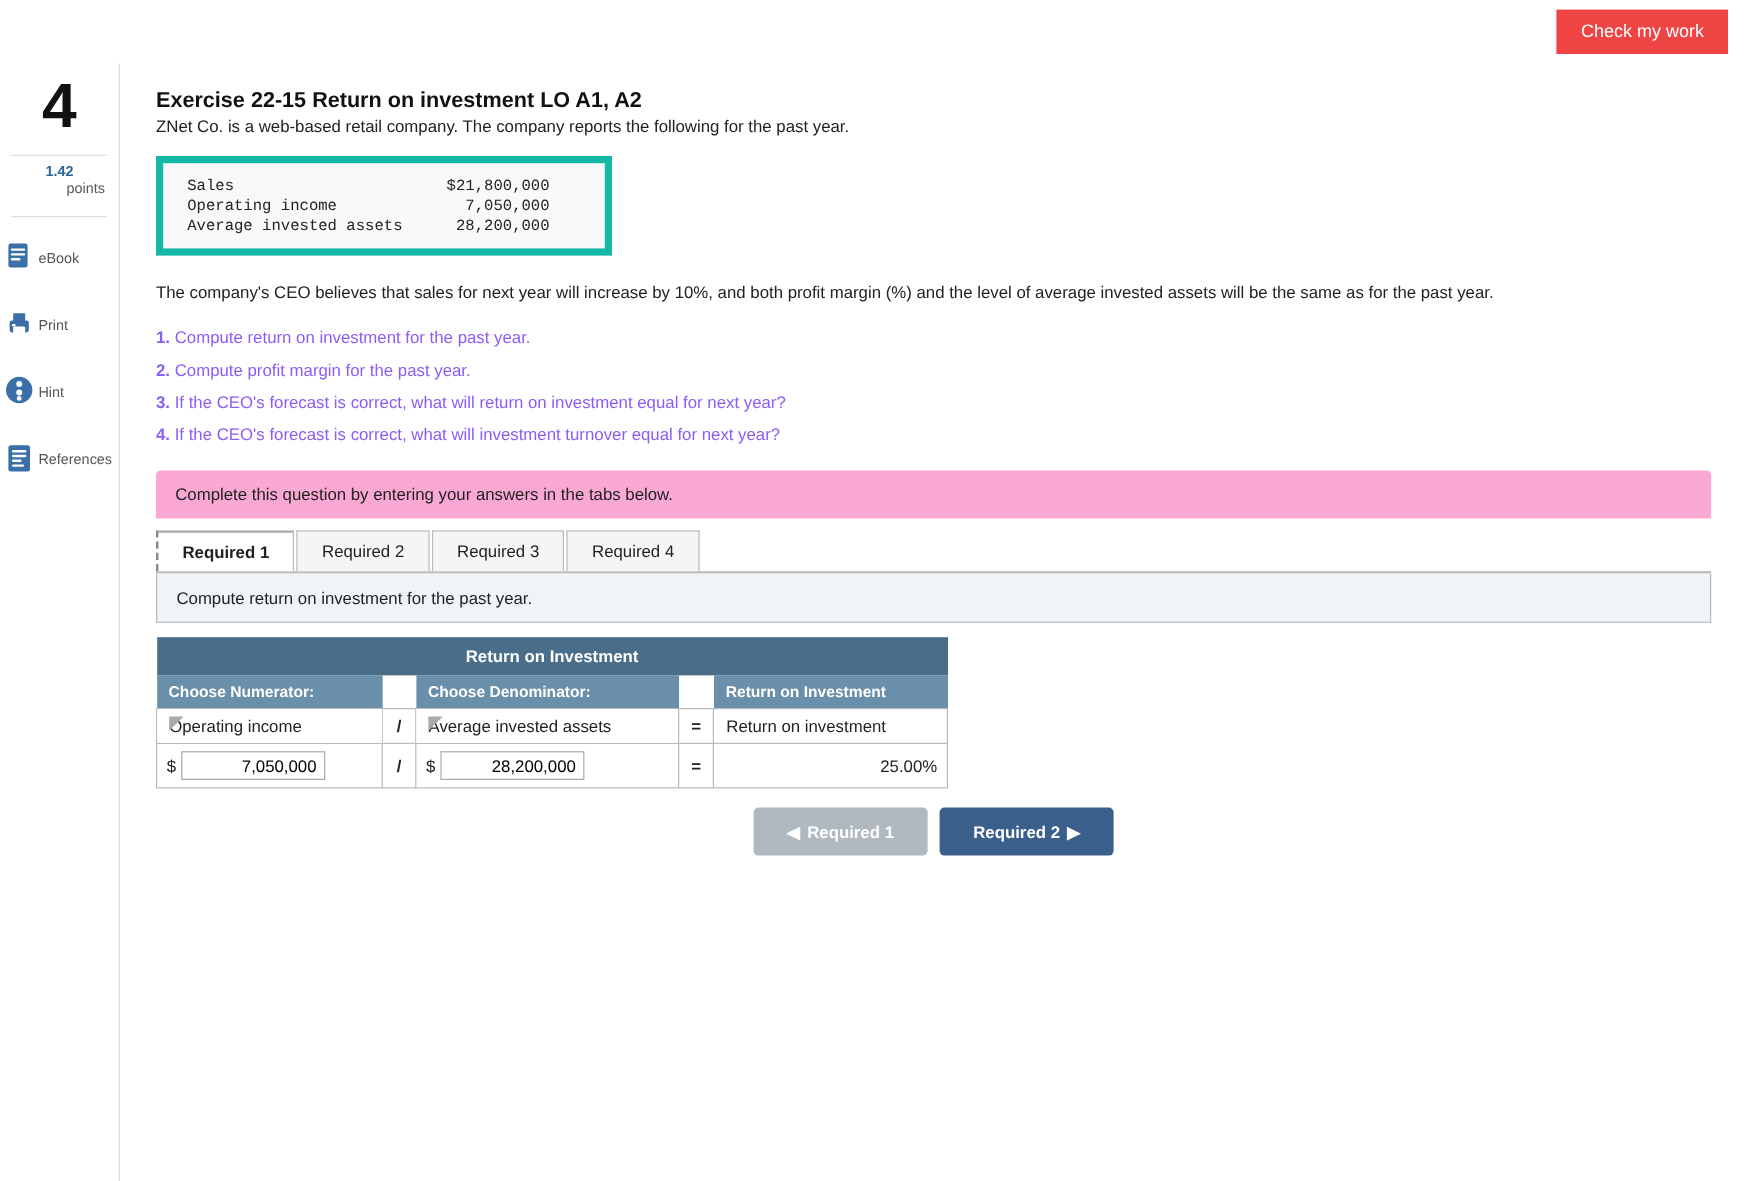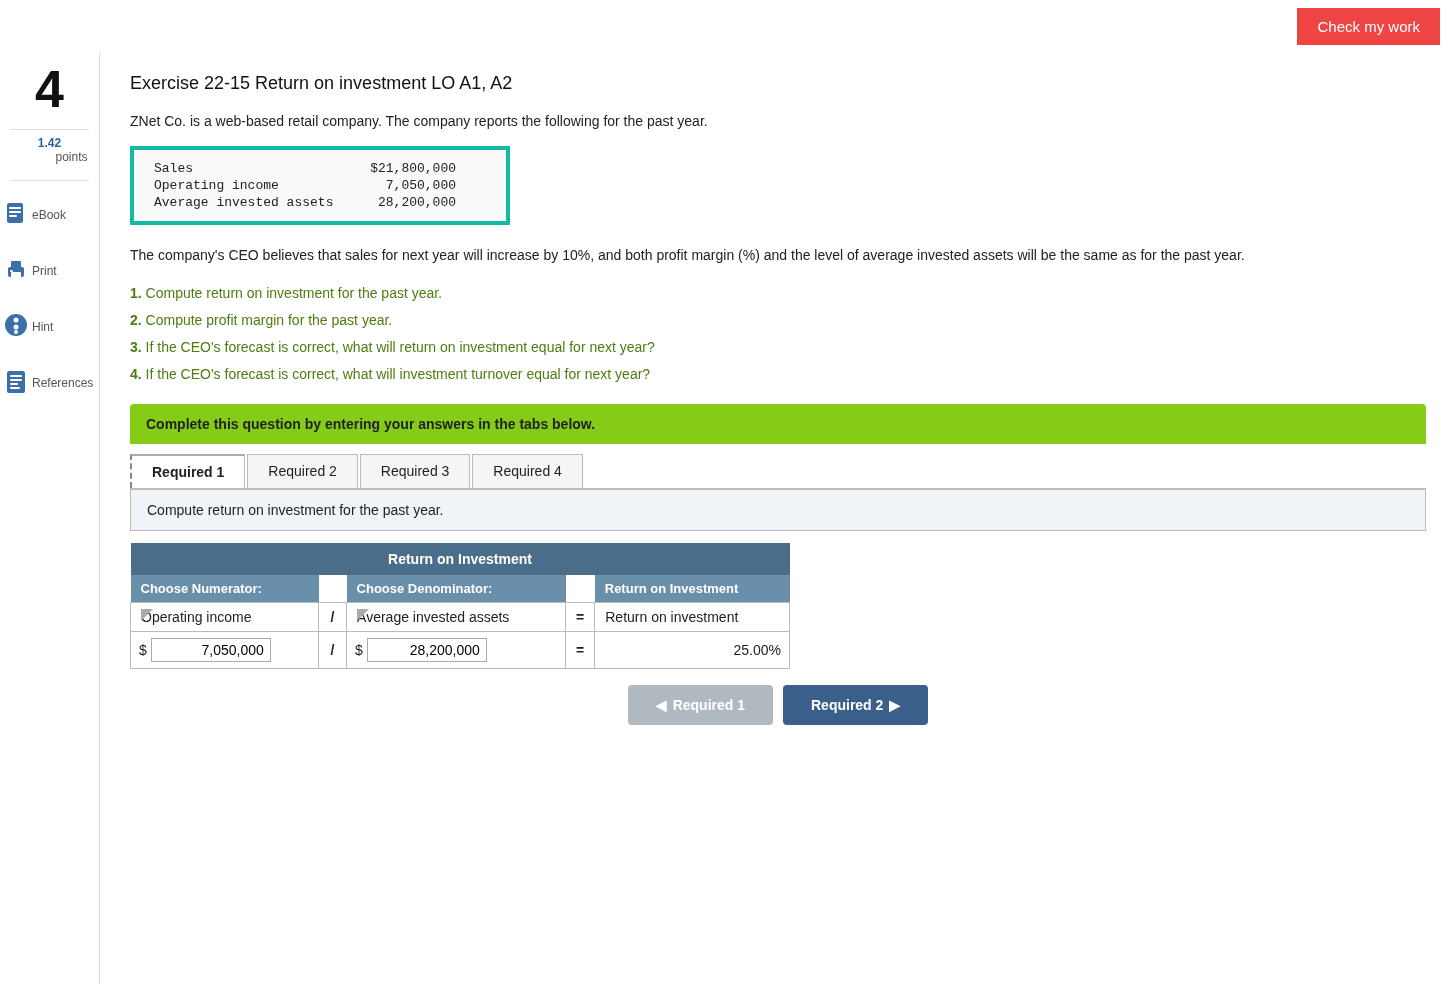--- a/index.html
+++ b/index.html
@@ -90,37 +90,36 @@
 
     
     .main-content {
       flex: 1;
       padding: 20px 30px;
       overflow-y: auto;
     }
 
     .exercise-title {
       font-size: 18px;
-      font-weight: normal;
+      font-weight: bold;
       color: #111;
-      margin-bottom: 16px;
     }
 
     .intro-text {
       font-size: 14px;
       color: #222;
       margin-bottom: 14px;
       line-height: 1.6;
     }
 
     .financial-table {
       font-family: 'Courier New', Courier, monospace;
       font-size: 13px;
       background: #f9f9f9;
-      border: 4px solid #14b8a6;
+      border: 6px solid #14b8a6;
       padding: 10px 16px;
       margin-bottom: 16px;
       display: inline-block;
       min-width: 380px;
     }
     .financial-table table {
       border-collapse: collapse;
     }
     .financial-table td {
       padding: 1px 4px;
@@ -130,37 +129,37 @@
 
     .paragraph-text {
       font-size: 14px;
       color: #222;
       line-height: 1.6;
       margin-bottom: 14px;
     }
 
     .instructions {
       font-size: 14px;
-      color: #4d7c0f;
+      color: #8b5cf6;
       margin-bottom: 16px;
       line-height: 1.8;
     }
     .instructions ol {
       list-style: none;
       padding: 0;
     }
     .instructions li { margin-bottom: 2px; }
     .instructions .num { font-weight: bold; }
 
     
     .complete-bar {
-      background: #84cc16;
+      background: #f9a8d4;
       padding: 12px 16px;
       font-size: 14px;
-      font-weight: bold;
+      font-weight: normal;
       color: #222;
       margin-bottom: 0;
       border-radius: 4px 4px 0 0;
     }
 
     
     .tabs-container {
       display: flex;
       border-bottom: 2px solid #bbb;
       margin-top: 10px;

